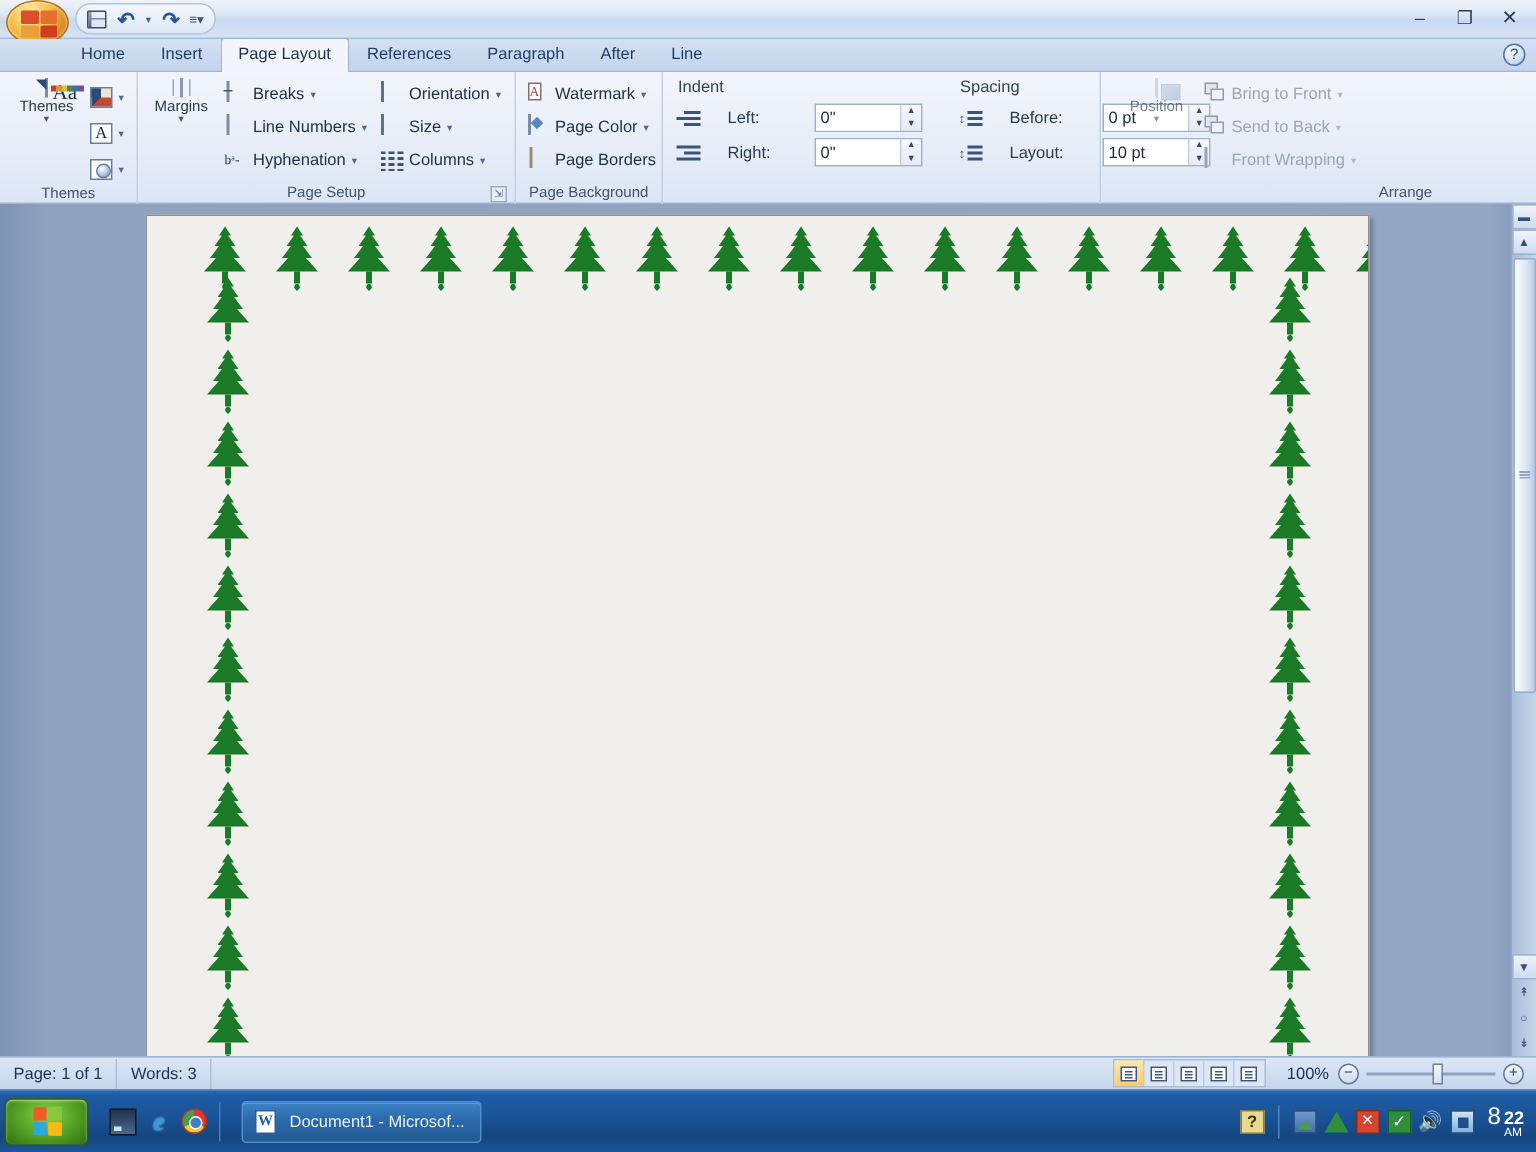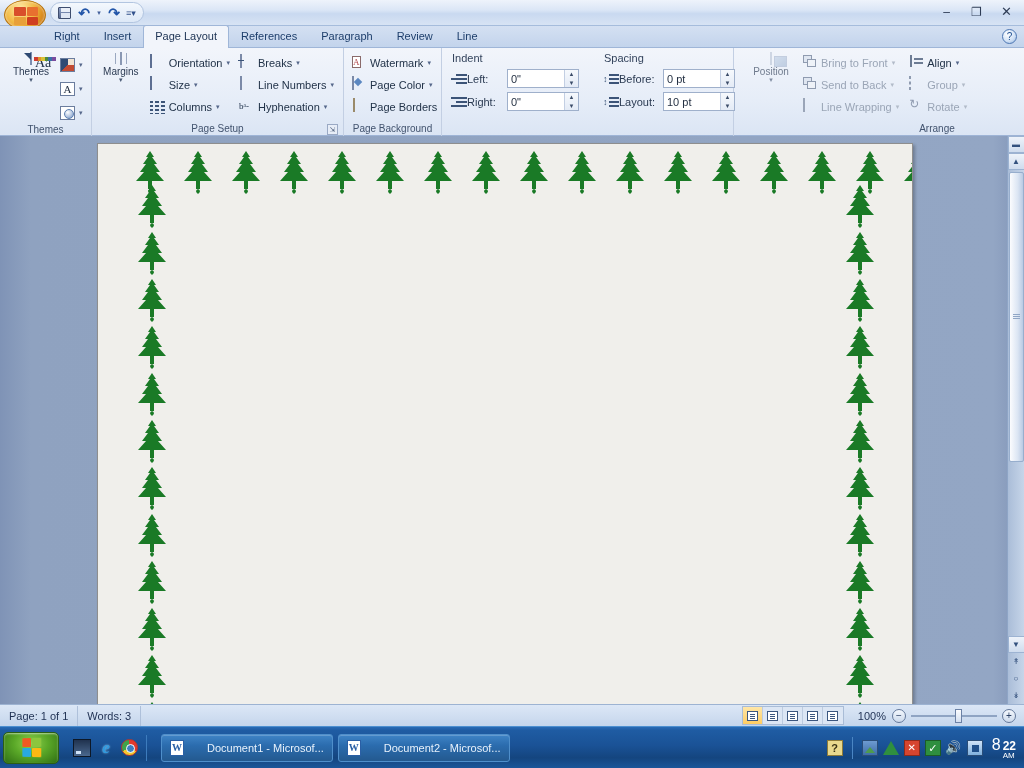--- a/index.html
+++ b/index.html
@@ -164,21 +164,21 @@
   .ic-pborder { width:13px;height:15px;border:1px solid #9a8a6a;background:#fff; }
 
   .ic-indent { width:16px;height:13px;display:flex;flex-direction:column;gap:2px;justify-content:center; }
   .ic-indent b{height:2px;background:#3c5478;}
   .ic-indent b.s{margin-left:5px;}
   .ic-spacing { width:16px;height:14px;display:flex;align-items:center;gap:1px; }
   .ic-spacing .ar{font-size:9px;color:#3c5478;line-height:8px;}
   .ic-spacing .ln{flex:1;display:flex;flex-direction:column;gap:2px;}
   .ic-spacing .ln b{height:2px;background:#3c5478;}
 
-  .field-row { display:flex; align-items:center; gap:0; height:21px; }
+  .field-row { display:flex; align-items:center; gap:18px; height:21px; }
   .field-lbl { font-size:11px; color:#2a3a52; width:40px; }
   .field-lbl.w { width: 44px; }
   .spinbox { display:flex; align-items:center; height:19px; border:1px solid #9fb0cb; background:#fff; }
   .spinbox input { border:none; outline:none; height:17px; width:56px; padding:0 3px;
                    font-family:"Liberation Sans",sans-serif; font-size:11px; color:#1e2b3e; background:#fff; }
   .spin-arrows { width:14px; height:17px; display:flex; flex-direction:column;
                  border-left:1px solid #c3cfe3; background:linear-gradient(to bottom,#f6f9fd,#e4ebf6); }
   .spin-arrows span { flex:1; font-size:6px; text-align:center; line-height:8px; color:#3b4c68; }
 
   .ic-position { width:28px;height:30px;border:1px solid #93a1bb;background:#fff;position:relative;opacity:.55; }
@@ -297,21 +297,21 @@
            line-height:17px; text-align:center; font-weight:bold;
            text-shadow:0 0 2px #9fd6f5; }
   .ql-chrome { width:17px;height:17px;border-radius:50%;
            background: conic-gradient(#e23a2e 0deg 120deg, #f7c92e 120deg 240deg, #3fa34a 240deg 360deg);
            position:relative; border:1px solid #b6372d; }
   .ql-chrome:after{content:"";position:absolute;left:4px;top:4px;width:7px;height:7px;border-radius:50%;
            background:#3d7fc1;border:1px solid #fff;}
 
   .tasks { display:flex; gap:5px; margin-left:14px; }
   .task-btn {
-    height: 28px; min-width: 160px; display:flex; align-items:center; gap:23px; padding:13px 8px;
+    height: 28px; min-width: 160px; display:flex; align-items:center; gap:9px; padding:13px 8px;
     border: 1px solid #4f8fcb; border-radius: 3px;
     background: linear-gradient(to bottom,#3f84c6 0%,#2b6cae 40%,#23598f 100%);
     color: #e8f2fc; font-size: 11px; white-space: nowrap;
     box-shadow: inset 0 1px 0 rgba(255,255,255,.2);
   }
   .word-ico { width:14px;height:16px;background:#fff;border:1px solid #2a5fa5;position:relative;flex:0 0 14px; }
   .word-ico:after{content:"W";position:absolute;left:0;right:0;top:0;font-size:10px;color:#2a5fa5;
                   text-align:center;line-height:14px;font-family:"Liberation Serif",serif;font-weight:bold;}
 
   .tray { margin-left:auto; display:flex; align-items:center; gap:5px; height:42px;
@@ -377,26 +377,26 @@
 
 
     <div class="win-buttons">
       <div class="win-btn">–</div>
       <div class="win-btn">❐</div>
       <div class="win-btn close">✕</div>
     </div>
   </div>
 
   <div class="tabstrip">
-    <div class="tab">Right</div>
+    <div class="tab">Home</div>
     <div class="tab">Insert</div>
     <div class="tab active">Page Layout</div>
     <div class="tab">References</div>
     <div class="tab">Paragraph</div>
-    <div class="tab">Review</div>
+    <div class="tab">After</div>
     <div class="tab">Line</div>
     <div class="help-orb">?</div>
   </div>
 
   <div class="ribbon">
 
     <div class="rgroup" style="width:92px">
       <div class="rgroup-body">
         <div class="big-btn" style="width:52px">
           <span class="glyph">
@@ -422,20 +422,37 @@
       </div>
       <div class="rgroup-label">Themes</div>
     </div>
 
     <div class="rgroup" style="width:252px">
       <div class="rgroup-body">
         <div class="big-btn" style="width:50px">
           <span class="glyph"><span class="ic-margins"><i></i><u></u></span></span>
           <span class="cap">Margins</span>
           <span class="dn">▾</span>
+        </div>
+        <div class="smallcol">
+          <div class="sbtn">
+            <span class="ico"><span class="ic-break" style="margin:1px 0 0 1px"></span></span>
+            <span>Breaks</span>
+            <span class="car">▾</span>
+          </div>
+          <div class="sbtn">
+            <span class="ico"><span class="ic-num" style="margin:1px 0 0 1px"></span></span>
+            <span>Line Numbers</span>
+            <span class="car">▾</span>
+          </div>
+          <div class="sbtn">
+            <span class="ico"><span class="ic-hyph">bᵃ‑</span></span>
+            <span>Hyphenation</span>
+            <span class="car">▾</span>
+          </div>
         </div>
         <div class="smallcol">
           <div class="sbtn">
             <span class="ico"><span class="ic-page" style="margin-top:1px"></span></span>
             <span>Orientation</span>
             <span class="car">▾</span>
           </div>
           <div class="sbtn">
             <span class="ico"><span class="ic-page" style="margin-top:1px"></span></span>
             <span>Size</span>
@@ -443,37 +460,20 @@
           </div>
           <div class="sbtn">
             <span class="ico">
                 <span class="ic-cols" style="margin-top:2px">
                   <b></b>
                   <b></b>
                   <b></b>
                 </span>
               </span>
             <span>Columns</span>
-            <span class="car">▾</span>
-          </div>
-        </div>
-        <div class="smallcol">
-          <div class="sbtn">
-            <span class="ico"><span class="ic-break" style="margin:1px 0 0 1px"></span></span>
-            <span>Breaks</span>
-            <span class="car">▾</span>
-          </div>
-          <div class="sbtn">
-            <span class="ico"><span class="ic-num" style="margin:1px 0 0 1px"></span></span>
-            <span>Line Numbers</span>
-            <span class="car">▾</span>
-          </div>
-          <div class="sbtn">
-            <span class="ico"><span class="ic-hyph">bᵃ‑</span></span>
-            <span>Hyphenation</span>
             <span class="car">▾</span>
           </div>
         </div>
       </div>
       <div class="rgroup-label">
         <span>Page Setup</span>
         <span class="dlg-launcher">⇲</span>
       </div>
     </div>
 
@@ -598,38 +598,21 @@
             <span>Bring to Front</span>
             <span class="car">▾</span>
           </div>
           <div class="sbtn dim">
             <span class="ico"><span class="ic-stack" style="margin:1px 0 0 1px"><b></b><b></b></span></span>
             <span>Send to Back</span>
             <span class="car">▾</span>
           </div>
           <div class="sbtn dim">
             <span class="ico"><span class="ic-wrap" style="margin:1px 0 0 1px"></span></span>
-            <span>Line Wrapping</span>
-            <span class="car">▾</span>
-          </div>
-        </div>
-        <div class="smallcol">
-          <div class="sbtn">
-            <span class="ico"><span class="ic-align" style="margin:1px 0 0 1px"></span></span>
-            <span>Align</span>
-            <span class="car">▾</span>
-          </div>
-          <div class="sbtn dim">
-            <span class="ico"><span class="ic-group" style="margin:1px 0 0 1px"></span></span>
-            <span>Group</span>
-            <span class="car">▾</span>
-          </div>
-          <div class="sbtn dim">
-            <span class="ico"><span class="ic-rotate" style="margin:1px 0 0 1px"></span></span>
-            <span>Rotate</span>
+            <span>Front Wrapping</span>
             <span class="car">▾</span>
           </div>
         </div>
       </div>
       <div class="rgroup-label" style="width:calc(100% - 120px);margin-left:118px">Arrange</div>
     </div>
   </div>
 
   <div class="doc-area">
     <div class="page">
@@ -984,24 +967,20 @@
   <div class="qlaunch">
     <span class="ql ql-desktop"></span>
     <span class="ql ql-ie">e</span>
     <span class="ql ql-chrome"></span>
   </div>
 
   <div class="tasks">
     <div class="task-btn">
       <span class="word-ico"></span>
       <span>Document1 - Microsof...</span>
-    </div>
-    <div class="task-btn">
-      <span class="word-ico"></span>
-      <span>Document2 - Microsof...</span>
     </div>
   </div>
 
   <div class="tray">
     <span class="tray-ico ti-help">?</span>
     <span class="tray-divider"></span>
     <span class="tray-ico ti-pic"></span>
     <span class="ti-tri"></span>
     <span class="tray-ico ti-red"></span>
     <span class="tray-ico ti-green"></span>

